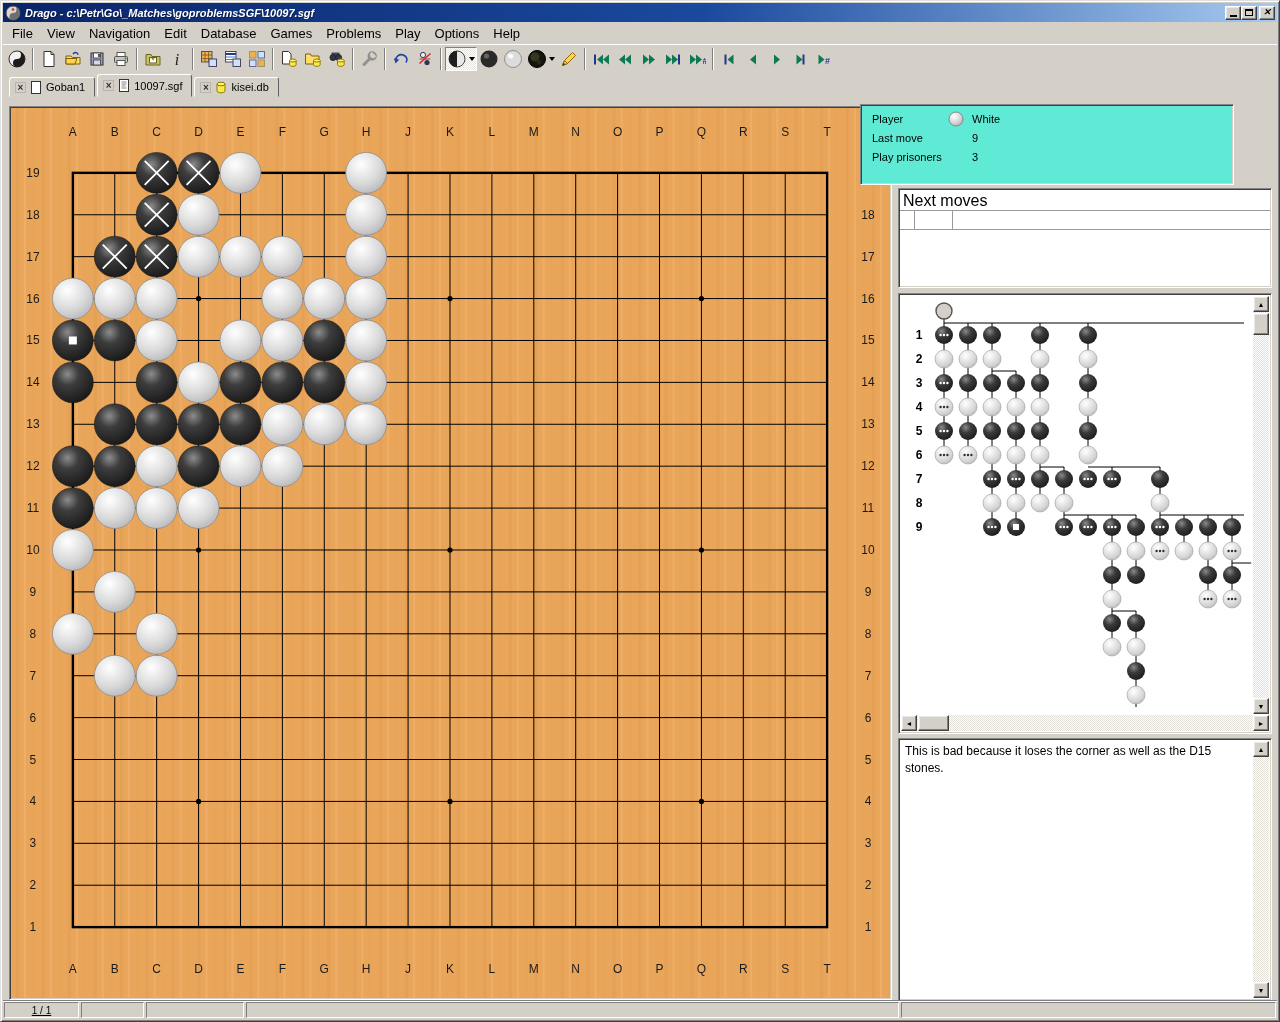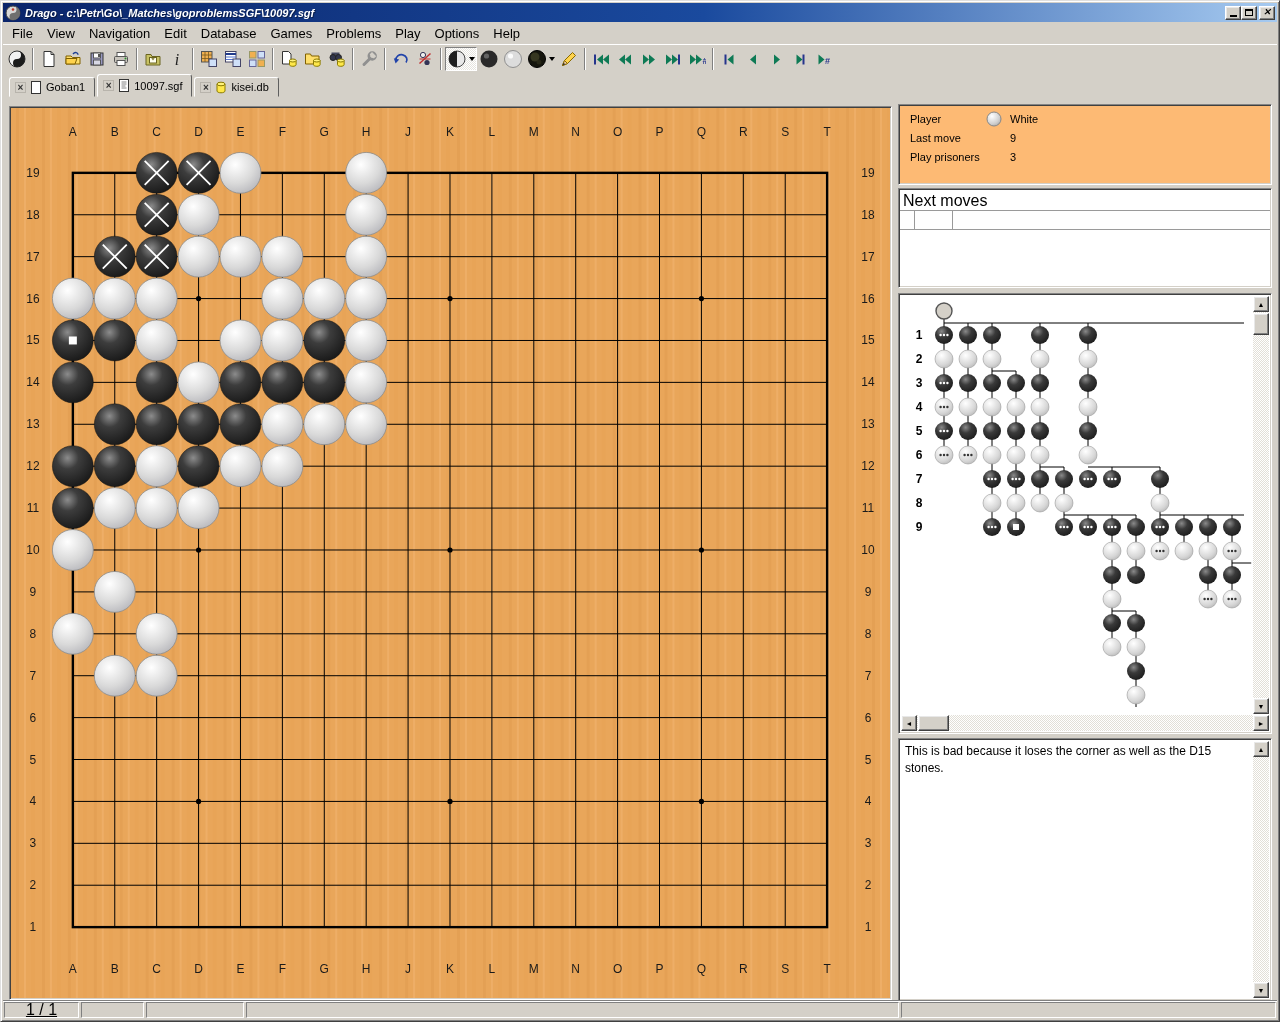--- a/index.html
+++ b/index.html
@@ -46,21 +46,21 @@
     font-size:11px;margin-right:2px;}
   .tab.active{height:23px;font-weight:normal;z-index:3;}
   .tabclose{font-size:10px;font-weight:bold;color:#333;width:11px;height:11px;line-height:10px;text-align:center;
     border:1px solid #b8b4ac;background:#d4d0c8;}
   .tabicon{width:12px;height:13px;display:inline-block;}
   
   .panel-sunken{border:1px solid;border-color:#848484 #fff #fff #848484;
     box-shadow:inset 1px 1px 0 #404040,inset -1px -1px 0 #d4d0c8;background:#fff;}
   .board-panel{position:absolute;left:8px;top:105px;width:883px;height:894px;}
   .board-panel svg{position:absolute;inset:1px;}
-  .info-panel{position:absolute;left:897px;top:103px;width:374px;height:81px;background:#fdba74;padding:5px 0 0 0;}
+  .info-panel{position:absolute;left:859px;top:103px;width:374px;height:81px;background:#5eead4;padding:5px 0 0 0;}
   .inforow{position:relative;height:19px;font-size:11px;color:#000;}
   .inforow .lbl{position:absolute;left:11px;top:3px;}
   .inforow .val{position:absolute;left:111px;top:3px;}
   .inforow .sticon{position:absolute;left:87px;top:1px;width:16px;height:16px;}
   .nm-panel{position:absolute;left:897px;top:187px;width:374px;height:100px;background:#fff;}
   .nm-title{position:absolute;left:4px;top:3px;font-size:16px;}
   .nm-row{position:absolute;left:1px;right:1px;top:21px;height:20px;border-top:1px solid #9a9a9a;border-bottom:1px solid #9a9a9a;display:flex;}
   .nm-cell{border-right:1px solid #9a9a9a;height:100%;}
   .tree-panel{position:absolute;left:897px;top:292px;width:374px;height:441px;background:#fff;}
   .tree-panel svg{position:absolute;left:2px;top:2px;}
@@ -72,21 +72,21 @@
                      linear-gradient(45deg,#fff 25%,transparent 25%,transparent 75%,#fff 75%);
     background-size:2px 2px;background-position:0 0,1px 1px;background-color:#e2dfd7;}
   .sbtn{position:absolute;width:16px;height:16px;background:#d4d0c8;border:1px solid;border-color:#fff #404040 #404040 #fff;
     box-shadow:inset -1px -1px 0 #808080,inset 1px 1px 0 #e8e8e8;
     display:flex;align-items:center;justify-content:center;font-size:7px;color:#000;line-height:1;}
   .sthumb{position:absolute;background:#d4d0c8;border:1px solid;border-color:#fff #404040 #404040 #fff;
     box-shadow:inset -1px -1px 0 #808080,inset 1px 1px 0 #e8e8e8;}
   
   .statusbar{position:absolute;left:2px;right:2px;bottom:2px;height:19px;background:#d4d0c8;
     border-top:1px solid #808080;box-shadow:inset 0 1px 0 #fff;display:flex;align-items:flex-end;padding:0 1px 1px 1px;gap:2px;}
-  .seg{height:16px;border:1px solid;border-color:#808080 #fff #fff #808080;font-size:16px;
+  .seg{height:16px;border:1px solid;border-color:#808080 #fff #fff #808080;font-size:10px;
     display:flex;align-items:center;justify-content:center;color:#000;text-decoration:underline;}
 </style>
 </head>
 <body>
 
 <div class="window">
 
   <div class="titlebar">
     <span class="appicon">
       <svg width="16" height="16" viewBox="0 0 16 16">

